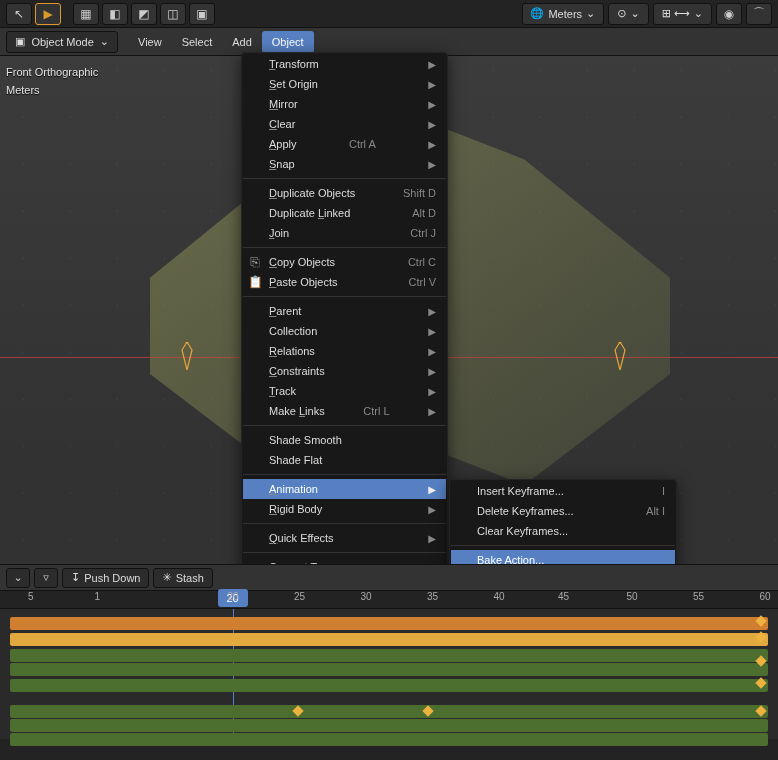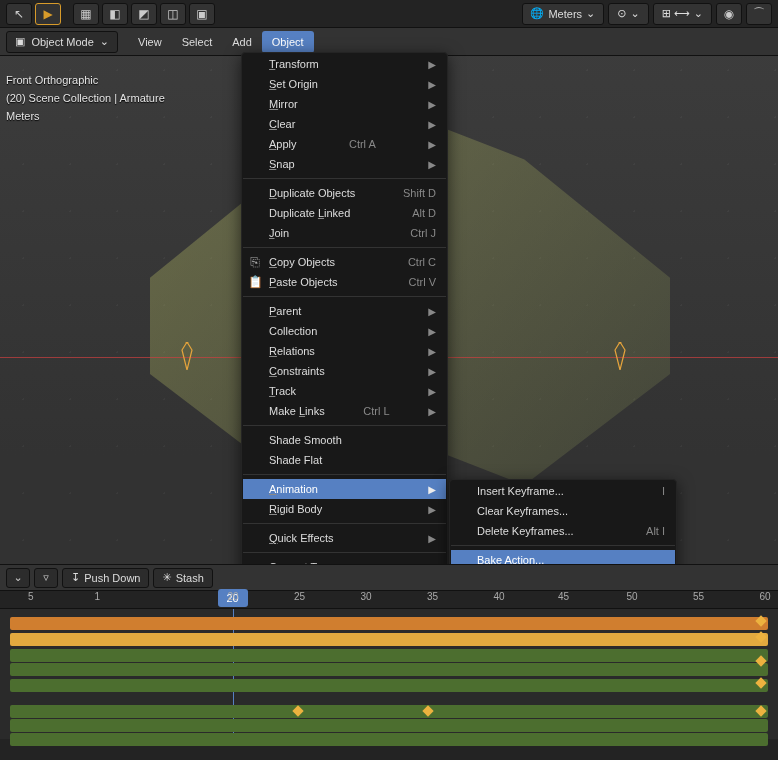--- a/index.html
+++ b/index.html
@@ -22,21 +22,21 @@
 .tb-btn { width:26px; height:22px; background:#333; border:1px solid #111; border-radius:3px; display:flex; align-items:center; justify-content:center; color:#ccc; font-size:12px; }
 .tb-btn.active { background:#323232; }
 .tb-spacer { flex:1; }
 .tb-drop { background:#333; border:1px solid #111; border-radius:3px; height:22px; padding:0 8px; display:flex; align-items:center; color:#ddd; gap:4px; }
 
 .menubar { position:absolute; top:28px; left:0; right:0; height:28px; background:#333; border-bottom:1px solid #111; display:flex; align-items:center; padding:0 6px; gap:0; }
 .mode-drop { background:#2c2c2c; border:1px solid #111; border-radius:3px; height:22px; padding:0 8px; display:flex; align-items:center; gap:6px; }
 .menubar-item { padding:5px 10px; color:#ddd; cursor:pointer; border-radius:3px; }
 .menubar-item.active { background:#5680C2; color:#fff; }
 
-.info { position:absolute; top:71px; left:6px; color:#e4e4e4; text-shadow:0 1px 1px #000; line-height:18px; }
+.info { position:absolute; top:63px; left:6px; color:#e4e4e4; text-shadow:0 1px 1px #000; line-height:18px; }
 
 .menu { position:absolute; top:52px; left:241px; width:207px; background:#181818; border:1px solid #242424; border-radius:4px; padding:1px; box-shadow:0 4px 16px rgba(0,0,0,0.6); }
 .menu-item { height:20px; display:flex; align-items:center; padding:0 10px 0 26px; color:#ddd; position:relative; cursor:pointer; }
 .menu-item.hi { background:#5680C2; color:#fff; }
 .menu-item .sc { margin-left:auto; color:#888; }
 .menu-item .sub { margin-left:auto; font-size:10px; color:#888; }
 .menu-item.hi .sub { color:#eee; }
 .menu-item.disabled { color:#666; }
 .menu-sep { height:1px; background:#333; margin:4px 0; }
 .menu-item .ic { position:absolute; left:5px; width:14px; text-align:center; color:#aaa; font-size:12px; }
@@ -106,21 +106,20 @@
   </div>
   <div style="width:10px"></div>
   <div class="menubar-item">View</div>
   <div class="menubar-item">Select</div>
   <div class="menubar-item">Add</div>
   <div class="menubar-item active">Object</div>
 </div>
 
 <div class="info">
   <div>Front Orthographic</div>
-  <div>(20) Scene Collection | Armature</div>
   <div>Meters</div>
 </div>
 
 <div class="menu" id="object-menu">
     <div class="menu-item">
       <span><span class="ul">T</span>ransform</span>
       <span class="sub">▶</span>
     </div>
     <div class="menu-item">
       <span><span class="ul">S</span>et Origin</span>
@@ -240,25 +239,25 @@
       <span>Delete <span class="ul">G</span>lobal</span>
       <span class="sc">Shift X</span>
     </div>
   </div>
 <div class="submenu" id="anim-submenu">
     <div class="menu-item">
       <span><span class="ul">I</span>nsert Keyframe...</span>
       <span class="sc">I</span>
     </div>
     <div class="menu-item">
-      <span><span class="ul">C</span>lear Keyframes...</span>
-    </div>
-    <div class="menu-item">
       <span><span class="ul">D</span>elete Keyframes...</span>
       <span class="sc">Alt I</span>
+    </div>
+    <div class="menu-item">
+      <span><span class="ul">C</span>lear Keyframes...</span>
     </div>
     <div class="menu-sep"></div>
     <div class="menu-item hi">
       <span><span class="ul">B</span>ake Action...</span>
     </div>
     <div class="menu-item">
       <span>Bake Mesh to Grease Pencil...</span>
     </div>
   </div>
 

